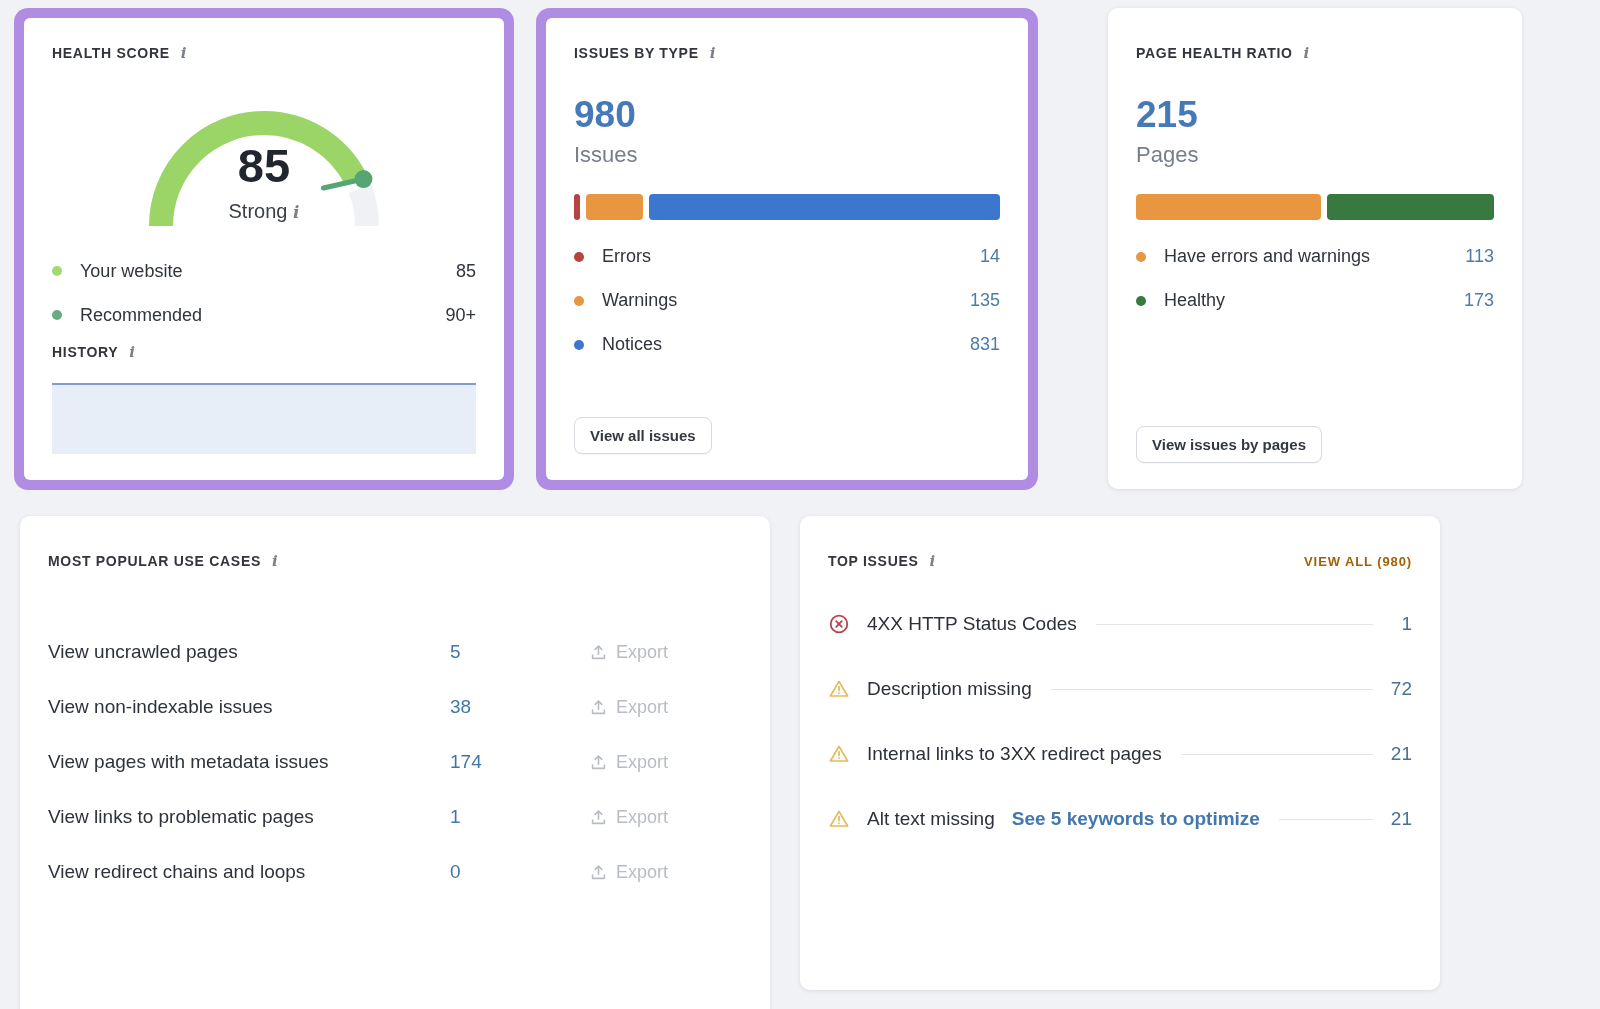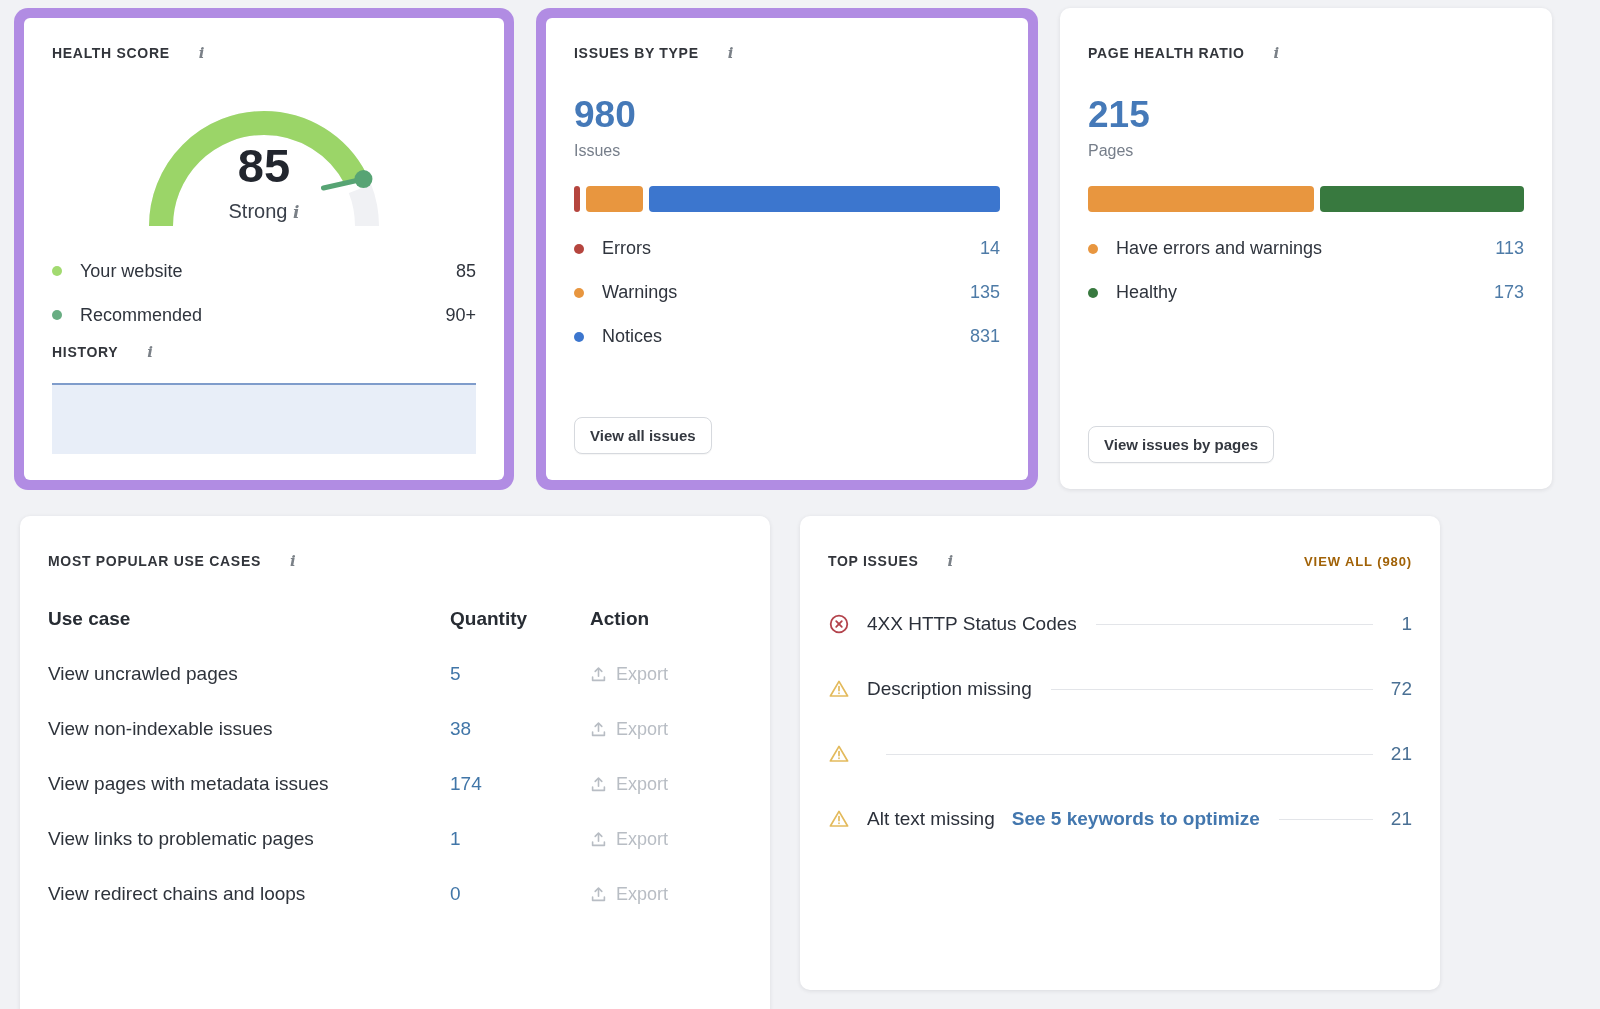--- a/index.html
+++ b/index.html
@@ -9,27 +9,27 @@
     background:#F1F2F5;
     font-family:"Liberation Sans", sans-serif;
     color:#2F343D; overflow:hidden;
   }
   .frame { position:absolute; background:#B18CE3; border-radius:14px; padding:10px; }
   .card  { background:#fff; border-radius:6px; width:100%; height:100%;
            padding:26px 28px; display:flex; flex-direction:column; }
   .card.plain { position:absolute; border-radius:10px; box-shadow:0 1px 4px rgba(28,33,41,.10);
                 padding-top:36px; }
 
-  .card-title-row { display:flex; align-items:baseline; gap:29px; }
+  .card-title-row { display:flex; align-items:baseline; gap:11px; }
   .card-title { font-size:14px; font-weight:700; color:#32353B; letter-spacing:.7px; }
   .info-i { font-style:italic; font-weight:600; font-size:15px; color:#7A8087;
             font-family:"DejaVu Serif", serif; cursor:pointer; }
 
   .big-number { font-size:37px; font-weight:700; color:#4579B8; line-height:1; margin-top:34px; }
-  .big-label  { font-size:16px; color:#767E8A; margin-top:9px; }
+  .big-label  { font-size:22px; color:#767E8A; margin-top:9px; }
 
   .bar { display:flex; gap:6px; height:26px; margin-top:26px; }
   .seg { border-radius:4px; flex-basis:0; min-width:5px; }
 
   .legend { display:flex; flex-direction:column; }
   .legend-row { display:flex; align-items:center; margin-top:23px; }
   .legend-row.first { margin-top:26px; }
   .dot { width:10px; height:10px; border-radius:50%; margin-right:18px; flex:none; }
   .legend-label { font-size:18px; color:#2F343D; }
   .legend-value { margin-left:auto; font-size:18px; color:#2F343D; }
@@ -150,21 +150,21 @@
           <div class="legend-row">
             <span class="dot" style="background: rgb(60, 118, 206);"></span>
             <span class="legend-label">Notices</span>
             <span class="legend-value">831</span>
           </div>
         </div>
       <button class="btn">View all issues</button>
     </div>
   </div>
 
-  <div class="card plain values-blue" style="left:1060px; top:8px; width:492px; height:481px;">
+  <div class="card plain values-blue" style="left:1108px; top:8px; width:414px; height:481px;">
     <div class="card-title-row">
       <span class="card-title">PAGE HEALTH RATIO</span>
       <span class="info-i">i</span>
     </div>
     <div class="big-number">215</div>
     <div class="big-label">Pages</div>
     <div class="bar">
 
     <div class="seg first" style="background: rgb(232, 150, 63); flex-grow: 113;"></div>
         <div class="seg" style="background: rgb(56, 121, 63); flex-grow: 102;"></div>
@@ -185,25 +185,20 @@
       </div>
     <button class="btn">View issues by pages</button>
   </div>
 
   <div class="card plain" style="left:20px; top:516px; width:750px; height:579px;">
     <div class="card-title-row">
       <span class="card-title">MOST POPULAR USE CASES</span>
       <span class="info-i">i</span>
     </div>
     <div class="uc-table">
-      <div class="uc-head">
-        <span>Use case</span>
-        <span>Quantity</span>
-        <span>Action</span>
-      </div>
       <div>
 
           <div class="uc-row first">
             <span class="uc-label">View uncrawled pages</span>
             <span class="uc-qty">5</span>
             <span class="uc-action">
               <svg width="17" height="17" viewBox="0 0 17 17" fill="none" stroke="#B8BDC4" stroke-width="1.6" stroke-linecap="round" stroke-linejoin="round">
                 <path d="M8.5 10.2 V2.6"></path>
                 <path d="M5.2 5.4 L8.5 2.1 L11.8 5.4"></path>
                 <path d="M2.6 11 v3.4 h11.8 V11"></path>
@@ -304,20 +299,21 @@
           <span class="issue-value">72</span>
         </div>
 
         <div class="issue-row">
 
           <svg class="sev-icon" viewBox="0 0 22 22" fill="none" stroke="#E3BA5C" stroke-width="1.7" stroke-linecap="round" stroke-linejoin="round">
             <path d="M11 3.4 L19.6 18 H2.4 Z"></path>
             <path d="M11 8.6 V12.6"></path>
             <path d="M11 15.2 V15.3"></path>
           </svg>
+          <span class="issue-label">Internal links to 3XX redirect pages</span>
 
           <span class="leader"></span>
           <span class="issue-value">21</span>
         </div>
 
         <div class="issue-row">
 
           <svg class="sev-icon" viewBox="0 0 22 22" fill="none" stroke="#E3BA5C" stroke-width="1.7" stroke-linecap="round" stroke-linejoin="round">
             <path d="M11 3.4 L19.6 18 H2.4 Z"></path>
             <path d="M11 8.6 V12.6"></path>

